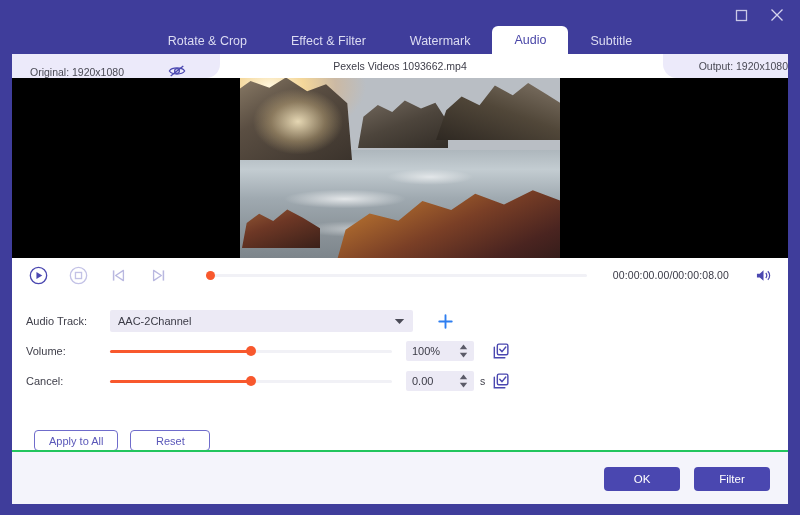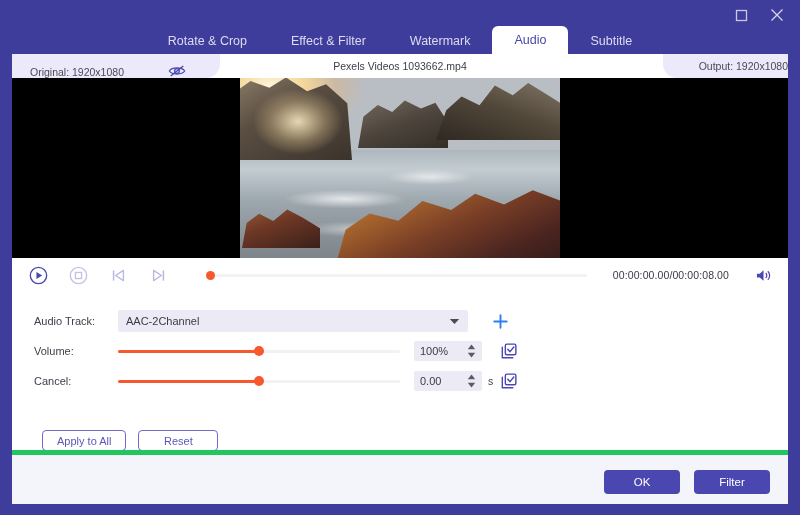--- a/index.html
+++ b/index.html
@@ -244,38 +244,38 @@
   .timecode {
     font-size: 10.5px;
     color: #3a3a46;
     letter-spacing: .1px;
     white-space: nowrap;
   }
   .vol-icon { margin-left: 6px; cursor:pointer; display:flex; align-items:center; }
 
   
   .form {
-    padding: 14px 0 0 8px;
+    padding: 14px 0 0 0;
     position: relative;
   }
   .row {
     display: flex;
     align-items: center;
     height: 30px;
     padding-left: 14px;
   }
   .row-label {
     width: 84px;
     font-size: 11px;
     color: #40404b;
     flex-shrink: 0;
   }
   .select {
     position: relative;
-    width: 350px;
+    width: 303px;
     height: 22px;
     background: #eceaf5;
     border: none;
     border-radius: 2px;
     display: flex;
     align-items: center;
     padding: 0 8px;
     box-sizing: border-box;
     font-size: 11px;
     color: #3b3b46;
@@ -386,21 +386,21 @@
   }
 
   
   .footer {
     position: absolute;
     left: 12px;
     bottom: 11px;
     width: 776px;
     height: 54px;
     background: #f4f4fb;
-    border-top: 5px solid #22c55e;
+    border-top: 2px solid #22c55e;
     box-sizing: border-box;
   }
   .footer-btns {
     position: absolute;
     right: 18px;
     top: 15px;
     display: flex;
     gap: 14px;
   }
   .primary-btn {

